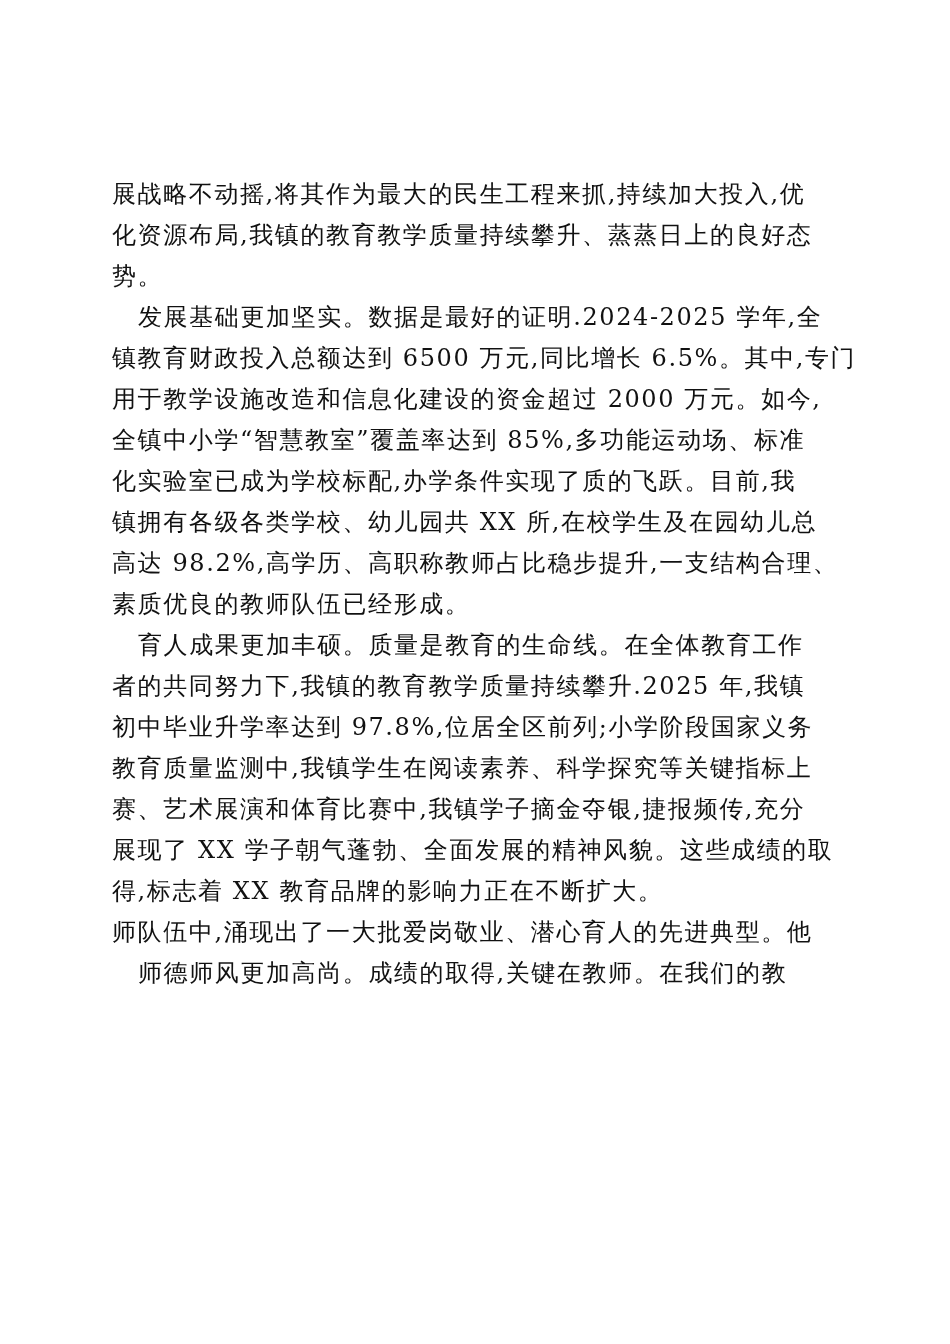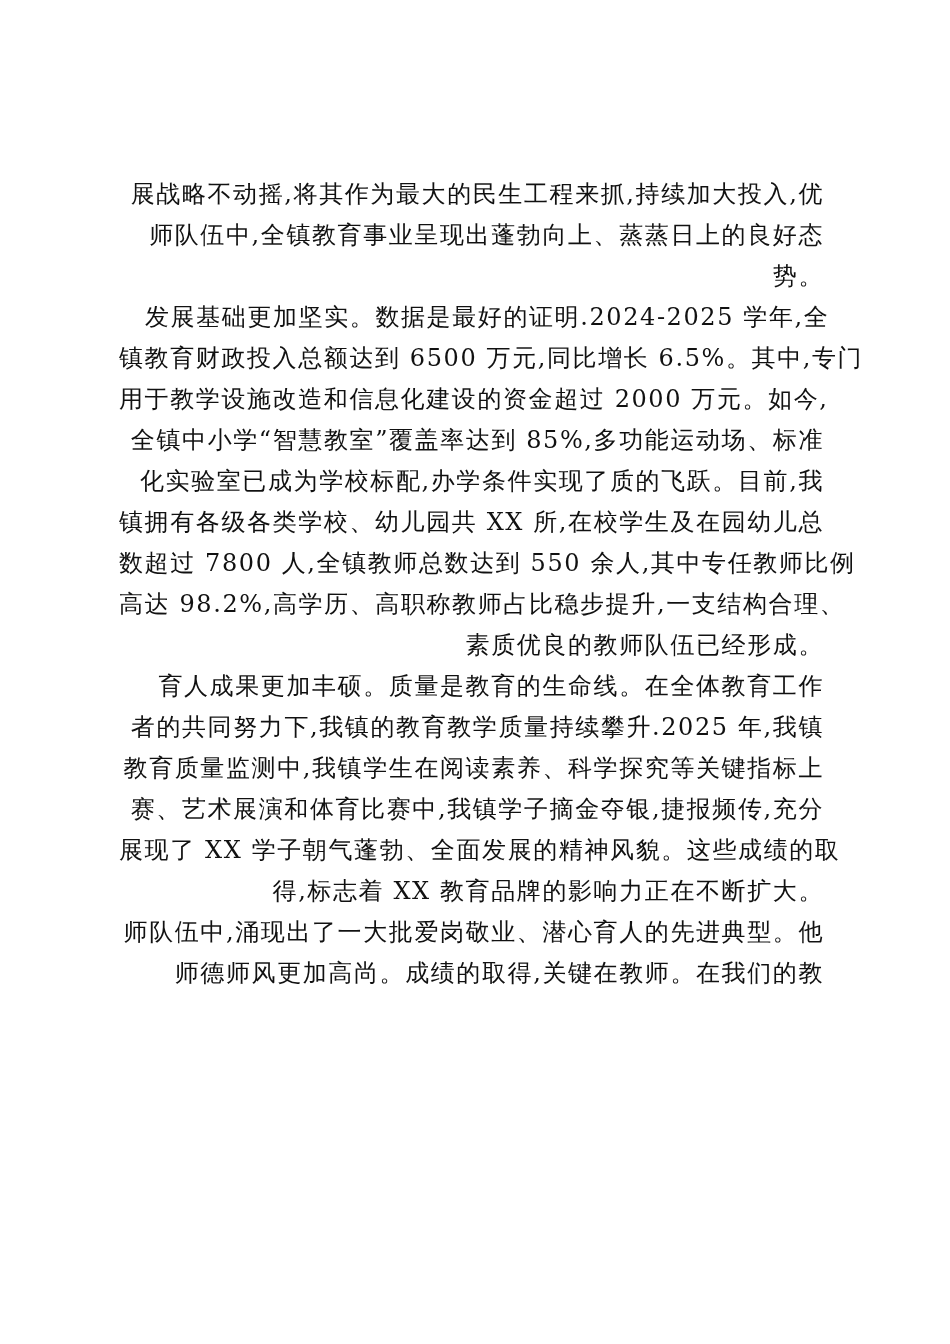--- a/index.html
+++ b/index.html
@@ -8,65 +8,64 @@
       background: #ffffff;
     }
     body {
       width: 950px;
       height: 1344px;
       position: relative;
       overflow: hidden;
     }
     .page {
       position: absolute;
-      left: 119px;
+      left: 112px;
       top: 174px;
       width: 705px;
       font-family: "DejaVu Serif", "Liberation Serif", serif;
       font-size: 24px;
       line-height: 41px;
       color: #111111;
       letter-spacing: 1.6px;
-      text-align: right;
     }
     .line {
       display: block;
       white-space: nowrap;
       height: 41px;
     }
     .indent {
       padding-left: 26px;
     }
   </style>
 </head>
 <body>
 
 <div class="page">
 
   <div class="paragraph">
     <span class="line">展战略不动摇,将其作为最大的民生工程来抓,持续加大投入,优</span>
-    <span class="line">师队伍中,全镇教育事业呈现出蓬勃向上、蒸蒸日上的良好态</span>
+    <span class="line">化资源布局,我镇的教育教学质量持续攀升、蒸蒸日上的良好态</span>
     <span class="line">势。</span>
   </div>
 
   <div class="paragraph">
     <span class="line indent">发展基础更加坚实。数据是最好的证明.2024-2025 学年,全</span>
     <span class="line">镇教育财政投入总额达到 6500 万元,同比增长 6.5%。其中,专门</span>
     <span class="line">用于教学设施改造和信息化建设的资金超过 2000 万元。如今,</span>
     <span class="line">全镇中小学“智慧教室”覆盖率达到 85%,多功能运动场、标准</span>
     <span class="line">化实验室已成为学校标配,办学条件实现了质的飞跃。目前,我</span>
     <span class="line">镇拥有各级各类学校、幼儿园共 XX 所,在校学生及在园幼儿总</span>
-    <span class="line">数超过 7800 人,全镇教师总数达到 550 余人,其中专任教师比例</span>
     <span class="line">高达 98.2%,高学历、高职称教师占比稳步提升,一支结构合理、</span>
     <span class="line">素质优良的教师队伍已经形成。</span>
   </div>
 
   <div class="paragraph">
     <span class="line indent">育人成果更加丰硕。质量是教育的生命线。在全体教育工作</span>
     <span class="line">者的共同努力下,我镇的教育教学质量持续攀升.2025 年,我镇</span>
+    <span class="line">初中毕业升学率达到 97.8%,位居全区前列;小学阶段国家义务</span>
     <span class="line">教育质量监测中,我镇学生在阅读素养、科学探究等关键指标上</span>
     <span class="line">赛、艺术展演和体育比赛中,我镇学子摘金夺银,捷报频传,充分</span>
     <span class="line">展现了 XX 学子朝气蓬勃、全面发展的精神风貌。这些成绩的取</span>
     <span class="line">得,标志着 XX 教育品牌的影响力正在不断扩大。</span>
   </div>
 
   <div class="paragraph">
     <span class="line">师队伍中,涌现出了一大批爱岗敬业、潜心育人的先进典型。他</span>
     <span class="line indent">师德师风更加高尚。成绩的取得,关键在教师。在我们的教</span>
   </div>

